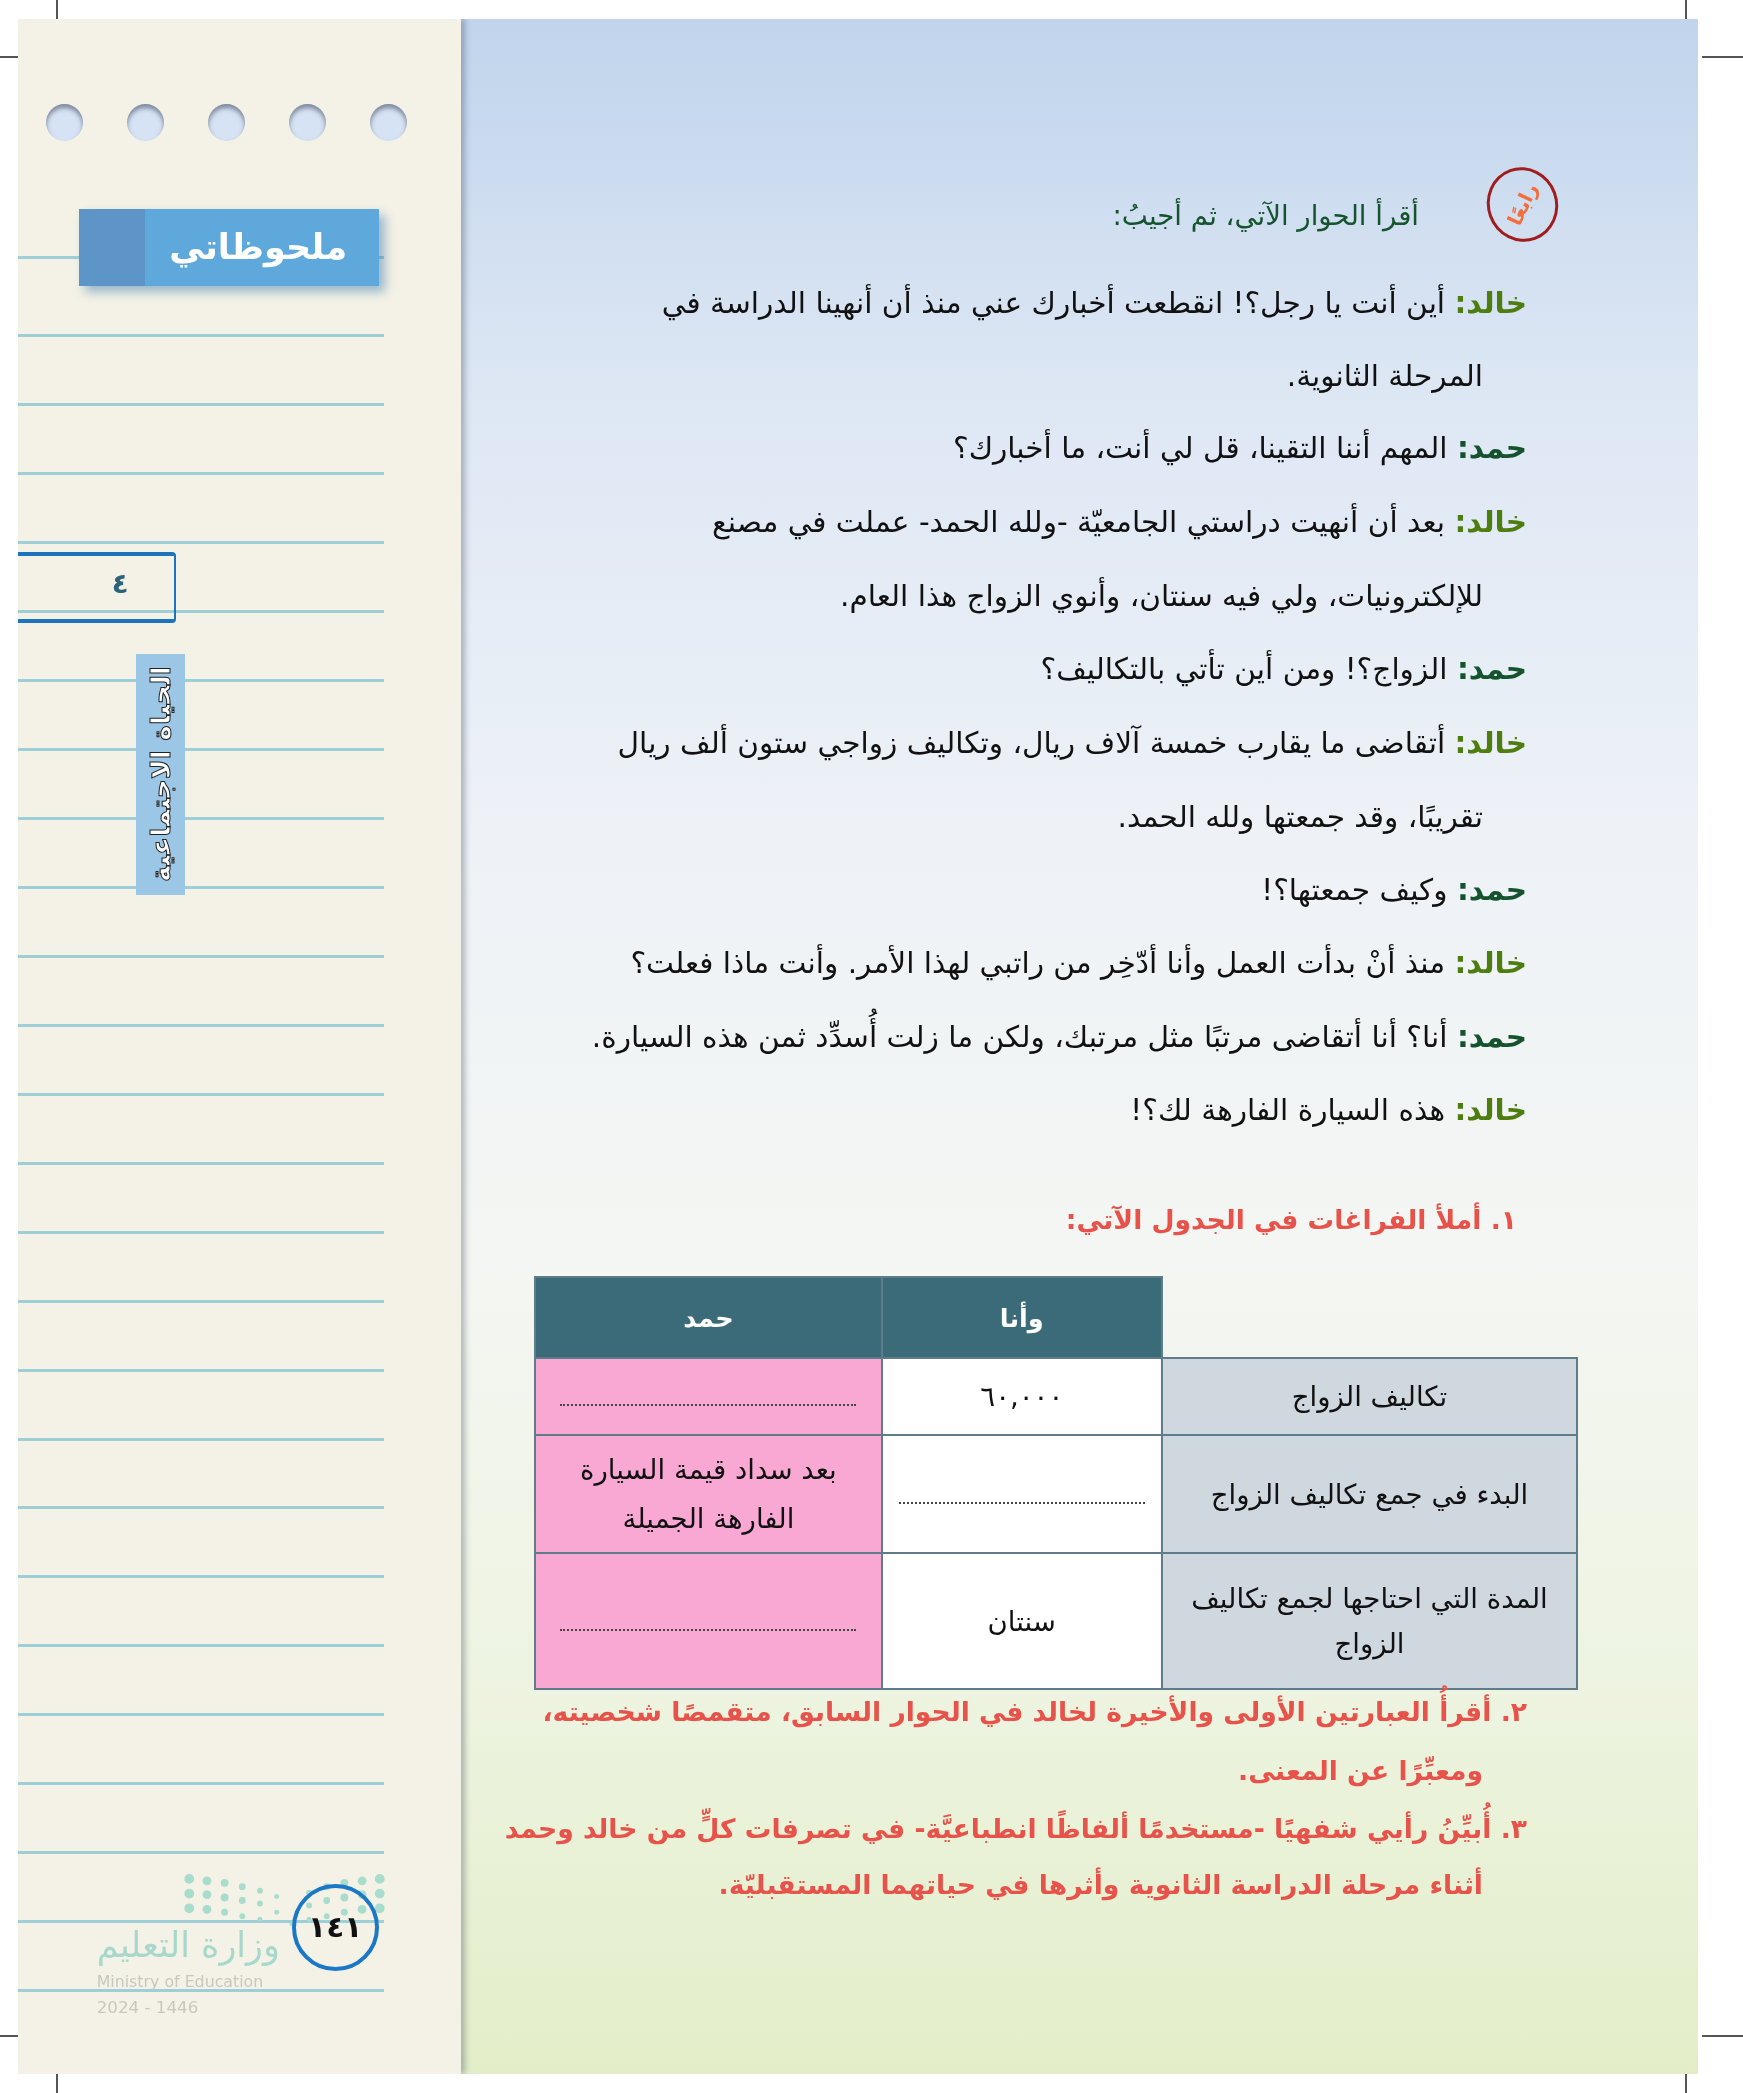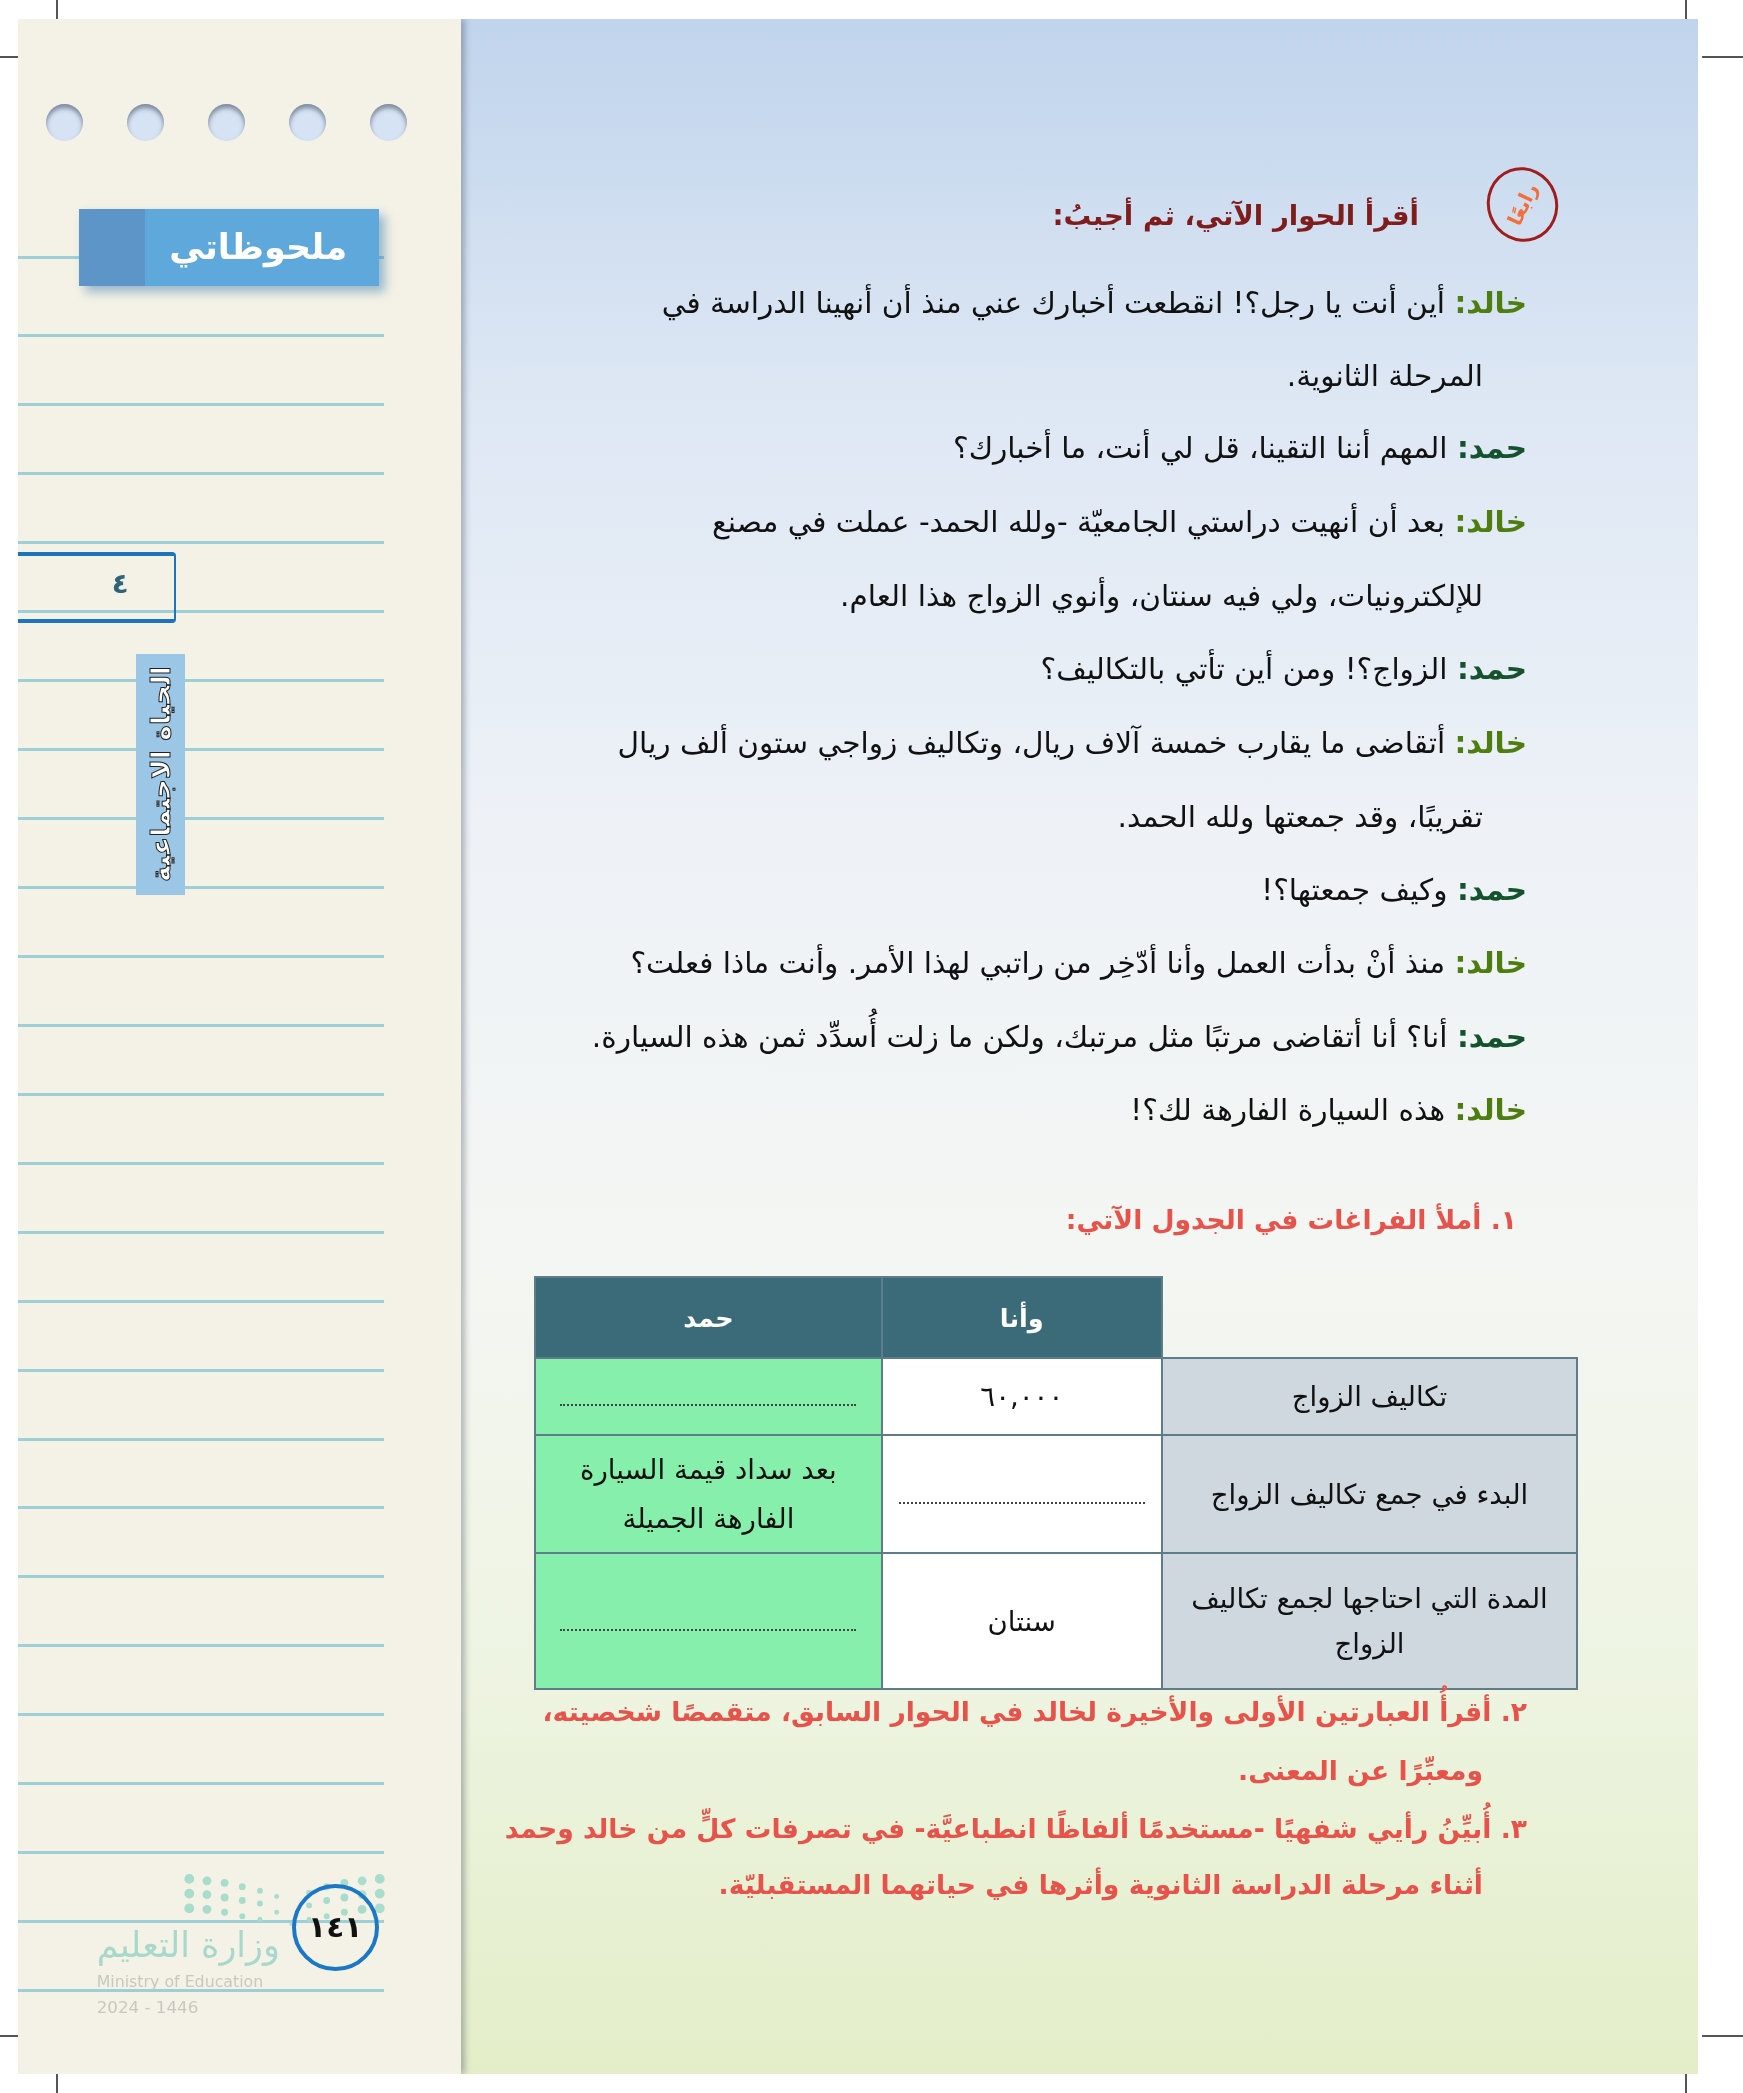--- a/index.html
+++ b/index.html
@@ -20,34 +20,34 @@
   .unit-num{position:absolute;left:94px;top:548px;font-size:27.6px;font-weight:bold;color:#2d6479;}
   .unit-ribbon{position:absolute;left:118px;top:635px;width:49px;height:241px;background:#9cc6e6;display:flex;align-items:center;justify-content:center;}
   .unit-ribbon span{writing-mode:vertical-rl;transform:rotate(180deg);color:#fff;font-weight:bold;font-size:26.6px;-webkit-text-stroke:1px #222;letter-spacing:1px;}
   .logo-dots{position:absolute;left:163px;top:1854px;width:207px;height:54px;}
   .logo-ar{position:absolute;left:79px;top:1906px;font-size:35px;color:#a8d8cc;direction:rtl;}
   .logo-en{position:absolute;left:79px;top:1953px;font-size:15.8px;color:#c8c8c0;}
   .logo-yr{position:absolute;left:79px;top:1978px;font-size:16.7px;color:#c8c8c0;}
   .page-num{position:absolute;left:274px;top:1865px;width:79px;height:79px;border:4.9px solid #1b78c6;border-radius:50%;display:flex;align-items:center;justify-content:center;font-size:29.6px;font-weight:bold;color:#111;}
   .instr-badge{position:absolute;left:1487px;top:167px;width:65px;height:69px;border:3px solid #a01d1d;border-radius:50%;transform:rotate(-20deg);display:flex;align-items:center;justify-content:center;}
   .instr-badge span{color:#f26e3b;font-size:19.7px;font-weight:bold;transform:rotate(-45deg);}
-  .instr{position:absolute;right:calc(1744px - 1428px);top:197px;font-size:27.6px;font-weight:bold;color:#7f1d1d;direction:rtl;white-space:nowrap;}
+  .instr{position:absolute;right:calc(1744px - 1428px);top:197px;font-size:27.6px;font-weight:normal;color:#14532d;direction:rtl;white-space:nowrap;}
   .line{position:absolute;right:217px;font-size:29.6px;color:#111;direction:rtl;white-space:nowrap;}
   .line .spk-k{color:#4d7c0f;font-weight:bold;}
   .line .spk-h{color:#14532d;font-weight:bold;}
   .line.cont{right:261px;}
   .q{position:absolute;right:217px;font-size:26.6px;font-weight:bold;color:#e7534a;direction:rtl;white-space:nowrap;}
   .q.cont{right:261px;}
   table.fill{position:absolute;left:534px;top:1276px;border-collapse:collapse;direction:ltr;font-family:"DejaVu Sans",sans-serif;}
   table.fill td,table.fill th{border:2px solid #5f7c8a;text-align:center;font-size:27.6px;color:#111;direction:rtl;}
   table.fill th{background:#3b6b79;color:#fff;height:77px;font-size:25.6px;font-weight:bold;}
   table.fill th.blank{background:transparent;border:none;border-bottom:2px solid #5f7c8a;}
   table.fill td.label{background:#cfd7df;width:374px;}
   table.fill td.mid{width:276px;background:#fff;}
-  table.fill td.left{width:325px;background:#86efac;}
+  table.fill td.left{width:325px;background:#f9a8d4;}
   .dots{display:inline-block;width:296px;border-bottom:2px dotted #444;height:3.9px;}
 </style>
 </head>
 <body>
 
 <div class="crop" style="left:0;top:56px;width:41px;height:2px;"></div>
 <div class="crop" style="left:56px;top:0;width:2px;height:41px;"></div>
 <div class="crop" style="left:1685px;top:0;width:2px;height:41px;"></div>
 <div class="crop" style="left:1702px;top:56px;width:41px;height:2px;"></div>
 <div class="crop" style="left:0;top:2035px;width:41px;height:2px;"></div>

